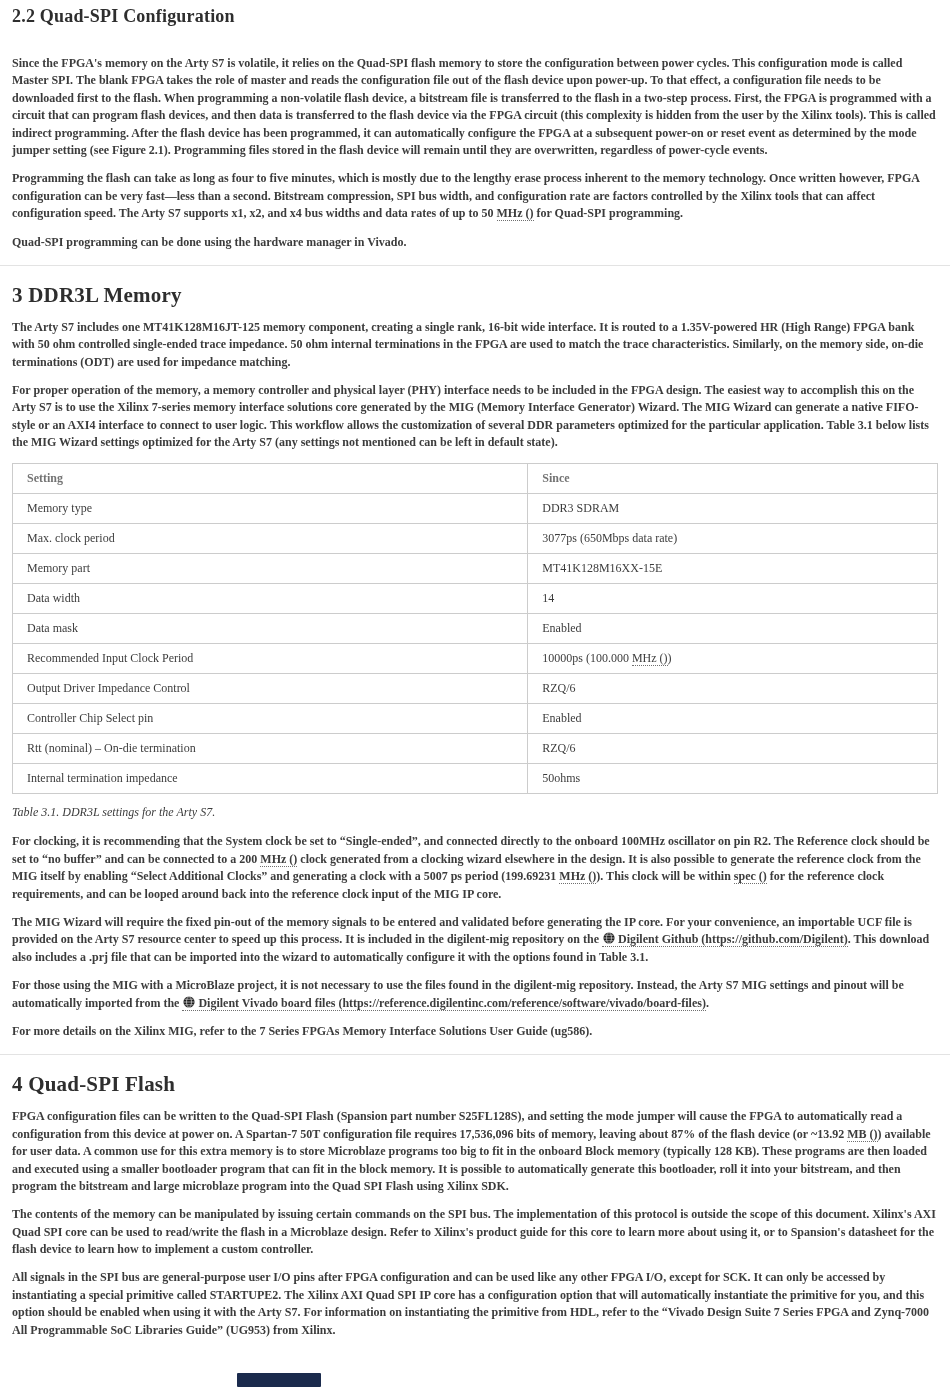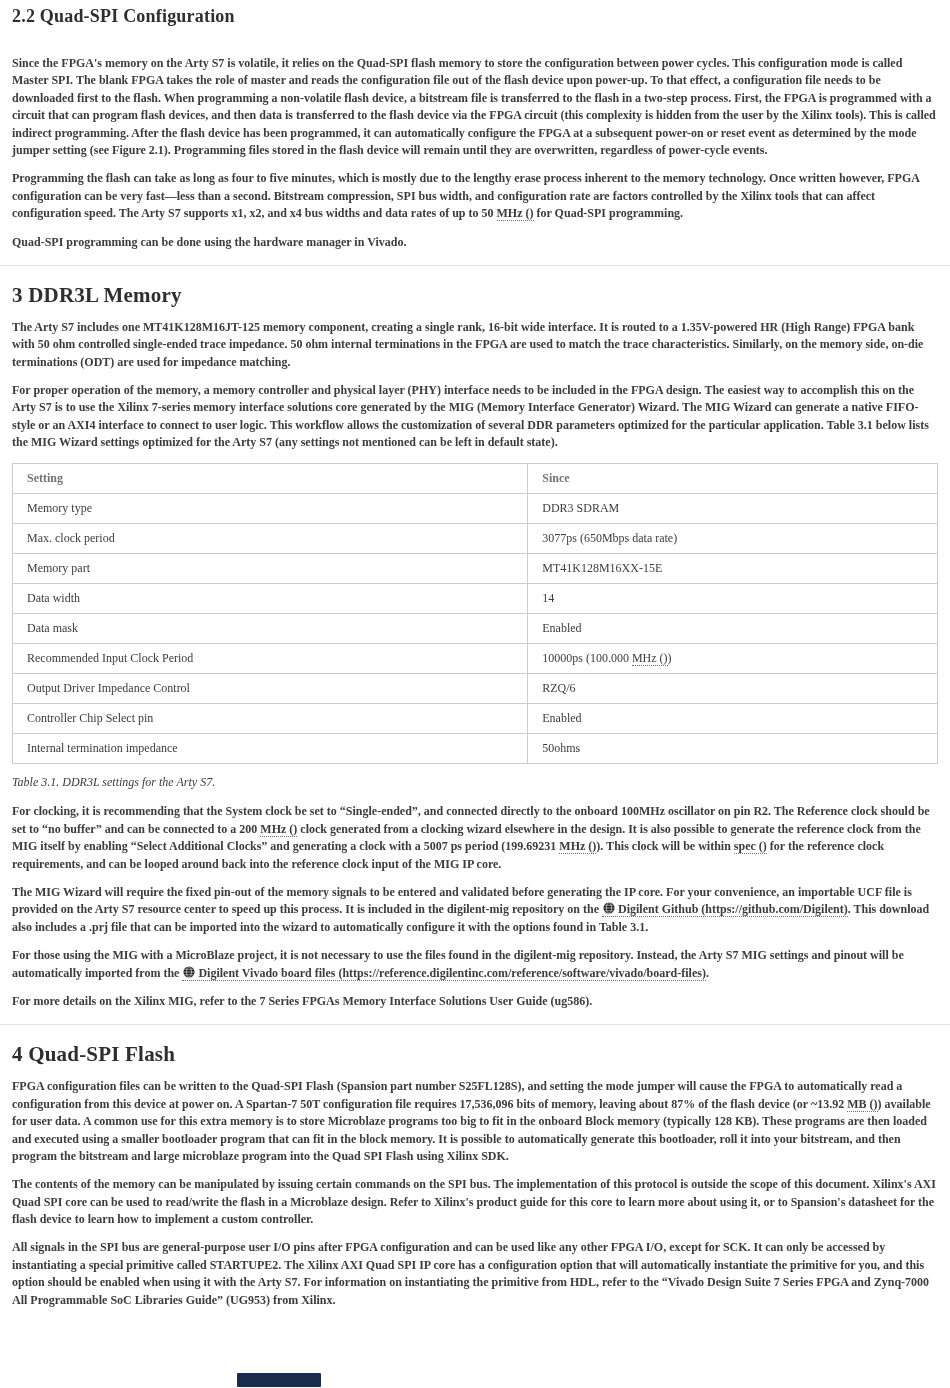--- a/index.html
+++ b/index.html
@@ -126,20 +126,24 @@
           </tr>
           <tr>
             <td>Output Driver Impedance Control</td>
             <td>RZQ/6</td>
           </tr>
           <tr>
             <td>Controller Chip Select pin</td>
             <td>Enabled</td>
           </tr>
           <tr>
+            <td>Rtt (nominal) – On-die termination</td>
+            <td>RZQ/6</td>
+          </tr>
+          <tr>
             <td>Internal termination impedance</td>
             <td>50ohms</td>
           </tr>
         </tbody>
       </table>
       <p class="caption">Table 3.1. DDR3L settings for the Arty S7.</p>
       <p class="para">For clocking, it is recommending that the System clock be set to “Single-ended”, and connected directly to the onboard 100MHz oscillator on pin R2. The Reference clock should be set to “no buffer” and can be connected to a 200 <span class="term">MHz ()</span> clock generated from a clocking wizard elsewhere in the design. It is also possible to generate the reference clock from the MIG itself by enabling “Select Additional Clocks” and generating a clock with a 5007 ps period (199.69231 <span class="term">MHz ()</span>). This clock will be within <span class="term">spec ()</span> for the reference clock requirements, and can be looped around back into the reference clock input of the MIG IP core.</p>
       <p class="para">The MIG Wizard will require the fixed pin-out of the memory signals to be entered and validated before generating the IP core. For your convenience, an importable UCF file is provided on the Arty S7 resource center to speed up this process. It is included in the digilent-mig repository on the <a class="extlink" href="#"><span class="globe"><svg viewBox="0 0 16 16" width="12" height="12">
               <circle cx="8" cy="8" r="7.4" fill="#1c1c1c"></circle>
               <g stroke="#ffffff" stroke-width="0.9" fill="none" opacity="0.85">

